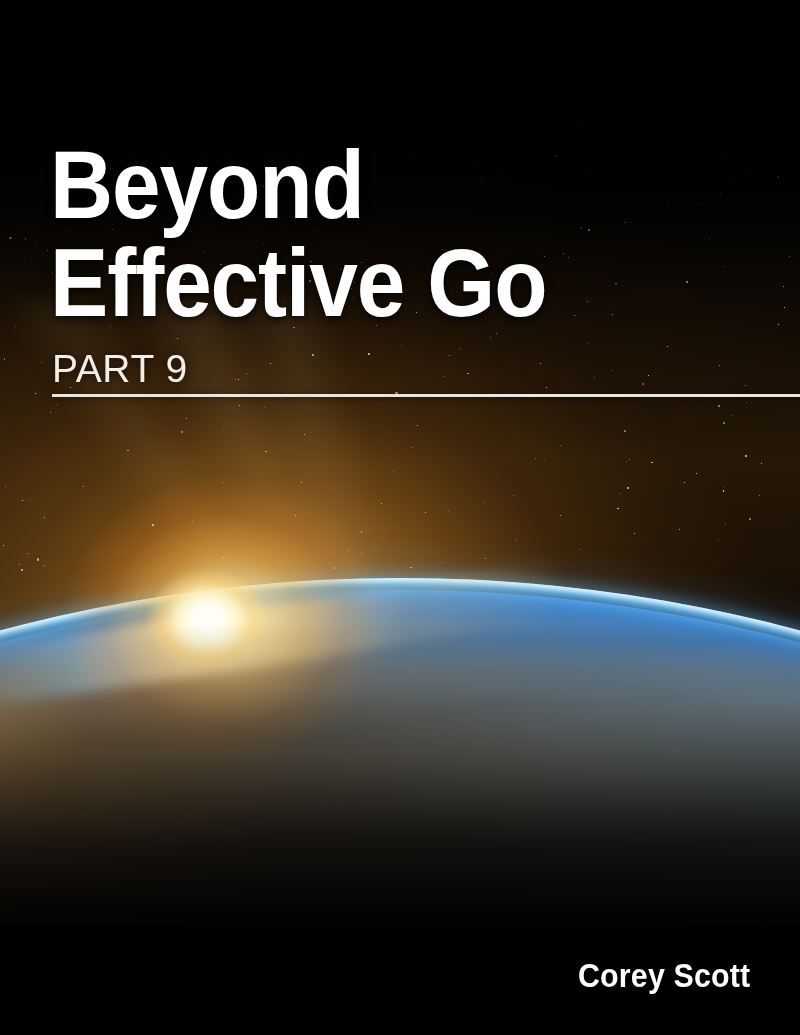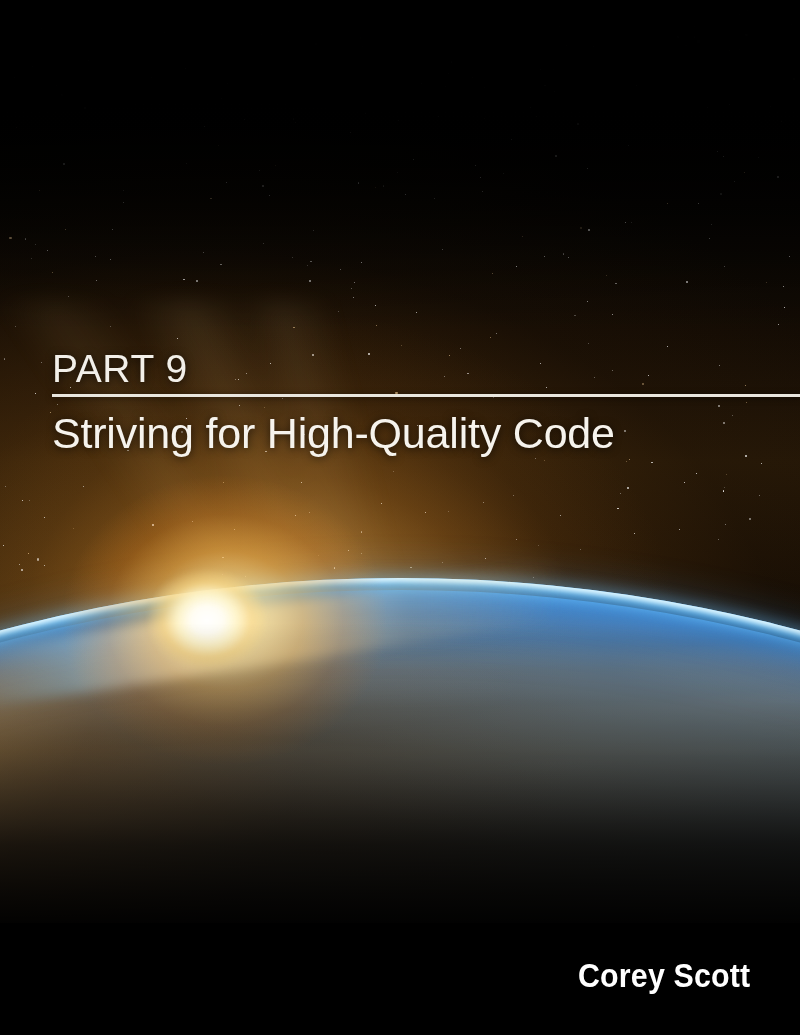--- a/index.html
+++ b/index.html
@@ -645,24 +645,27 @@
     <div class="sun-core"></div>
 
     <div class="photo-top-fade"></div>
     <div class="photo-bottom-fade"></div>
   </div>
 
   <div class="bottom-band"></div>
 
   <div class="text-layer">
 
+    <div class="title-block">
+      <span class="title-line">Beyond</span>
+      <span class="title-line">Effective Go</span>
+    </div>
 
     <div class="part-label">PART 9</div>
 
     <div class="rule"></div>
 
-    <div class="subtitle">Striving for High-Quality Code</div>
 
     <div class="author">Corey Scott</div>
 
   </div>
 
 </div>
 
 </body></html>

